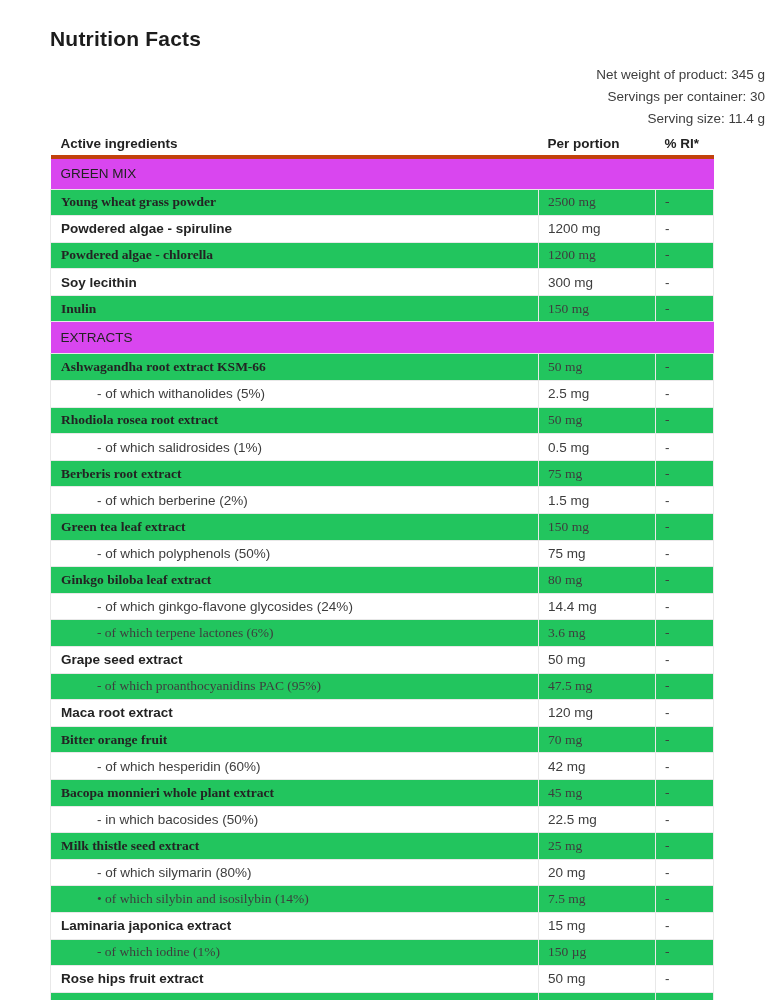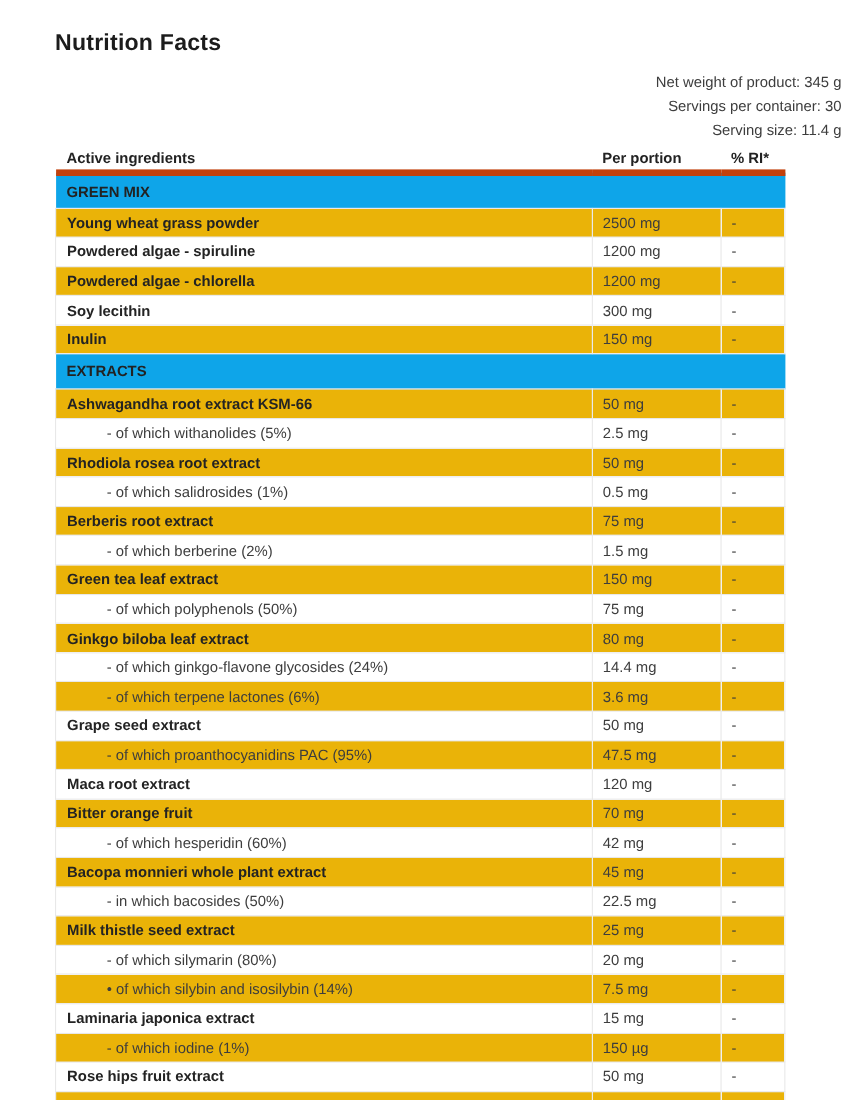--- a/index.html
+++ b/index.html
@@ -36,44 +36,44 @@
   col.c-amount { width: 117px; }
   col.c-ri { width: 58px; }
   thead th {
     height: 25px;
     padding: 0 0 0 10px;
     text-align: left;
     font-size: 13.5px;
     font-weight: 700;
     color: #222222;
     border: none;
-    border-bottom: 6px solid #c2410c;
+    border-bottom: 4px solid #c2410c;
     vertical-align: middle;
   }
   thead th.h-val { padding-left: 9px; }
   tr.section-row td {
     height: 32px;
     padding: 0 0 0 10px;
-    font-weight: 700;
+    font-weight: 400;
     color: #222222;
     border: none;
     vertical-align: middle;
-    background: #0ea5e9;
+    background: #d946ef;
   }
   td.cell {
     height: 26.6px;
     padding: 0 4px 0 10px;
     border: 1px solid #e8e8e8;
     color: #3d3d3d;
     vertical-align: middle;
     background: #ffffff;
     white-space: nowrap;
     overflow: hidden;
   }
-  tr.stripe td.cell { background: #eab308; }
+  tr.stripe td.cell { background: #22c55e; font-family: Liberation Serif, serif; }
   td.cell.name.main { font-weight: 700; color: #232323; }
   td.cell.name.sub { padding-left: 46px; color: #3d3d3d; }
   td.cell.amount { padding-left: 9px; }
   td.cell.ri { padding-left: 9px; }
 </style>
 </head>
 <body>
 
 <div class="wrap">
   <h1 class="title">Nutrition Facts</h1>

